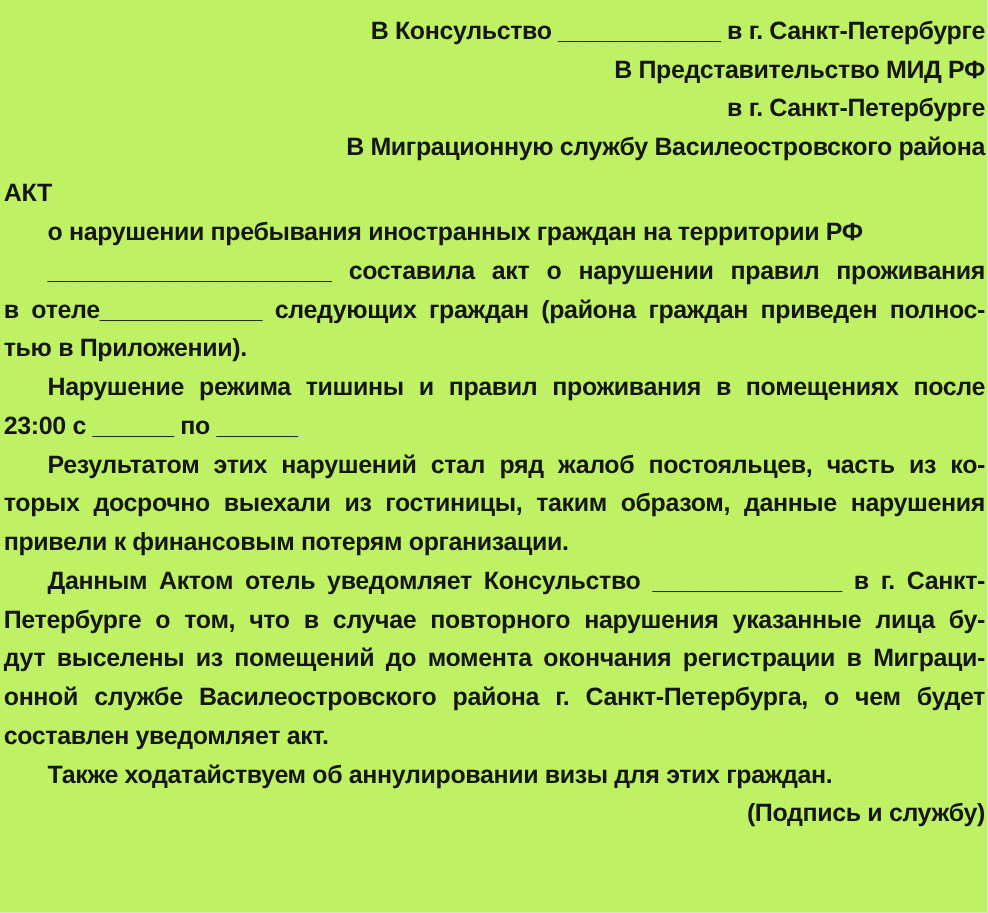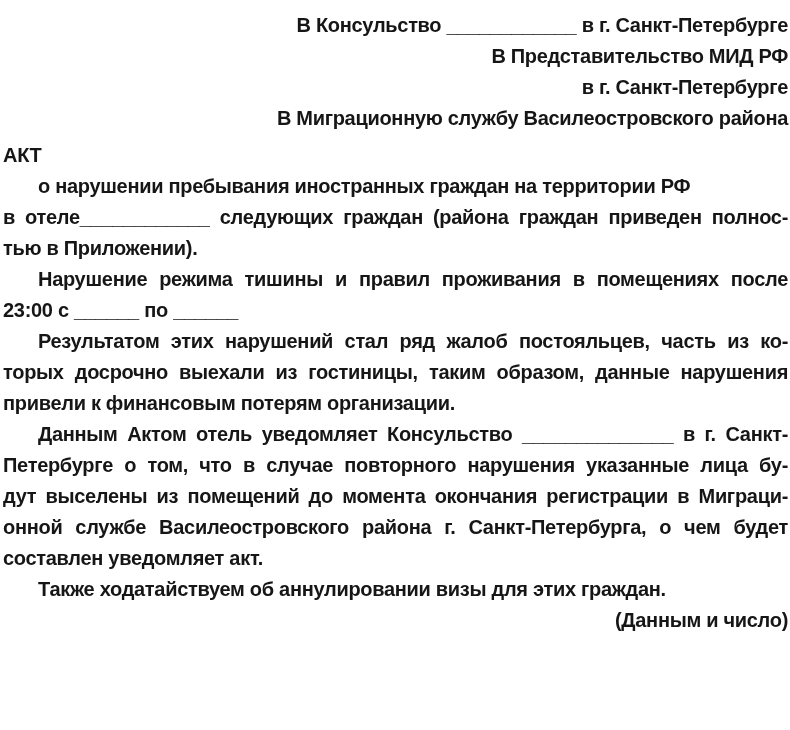--- a/index.html
+++ b/index.html
@@ -1,21 +1,21 @@
 <!DOCTYPE html>
 <html><head>
 <meta charset="utf-8">
 <style>
   html, body { margin: 0; padding: 0; background: #e8e8e8; }
   .page {
     position: relative;
     width: 790px;
     height: 730px;
     margin: 0 auto;
-    background: #ffffff;
+    background: #bef264;
     box-sizing: border-box;
     padding: 10px 2px 0 3px;
     overflow: hidden;
     font-family: "Liberation Sans", "DejaVu Sans", sans-serif;
     font-weight: 700;
     font-size: 20px;
     line-height: 31px;
     color: #161616;
     letter-spacing: -0.3px;
   }
@@ -40,29 +40,30 @@
     <div class="line right">В Консульство ____________ в г. Санкт-Петербурге</div>
     <div class="line right">В Представительство МИД РФ</div>
     <div class="line right">в г. Санкт-Петербурге</div>
     <div class="line right">В Миграционную службу Василеостровского района</div>
   </div>
 
   <div class="line center title">АКТ</div>
 
   <div>
     <div class="line left indent">о нарушении пребывания иностранных граждан на территории РФ</div>
+    <div class="justify indent">_____________________ составила акт о нарушении правил проживания</div>
     <div class="justify">в отеле____________ следующих граждан (района граждан приведен полнос-</div>
     <div class="line left">тью в Приложении).</div>
     <div class="justify indent">Нарушение режима тишины и правил проживания в помещениях после</div>
     <div class="line left">23:00 с ______ по ______</div>
     <div class="justify indent">Результатом этих нарушений стал ряд жалоб постояльцев, часть из ко-</div>
     <div class="justify">торых досрочно выехали из гостиницы, таким образом, данные нарушения</div>
     <div class="line left">привели к финансовым потерям организации.</div>
     <div class="justify indent">Данным Актом отель уведомляет Консульство ______________ в г. Санкт-</div>
     <div class="justify">Петербурге о том, что в случае повторного нарушения указанные лица бу-</div>
     <div class="justify">дут выселены из помещений до момента окончания регистрации в Миграци-</div>
     <div class="justify">онной службе Василеостровского района г. Санкт-Петербурга, о чем будет</div>
     <div class="line left">составлен уведомляет акт.</div>
     <div class="line left indent">Также ходатайствуем об аннулировании визы для этих граждан.</div>
-    <div class="line right">(Данным и число)</div>
+    <div class="line right">(Подпись и службу)</div>
   </div>
 
 </div>
 
 </body></html>

